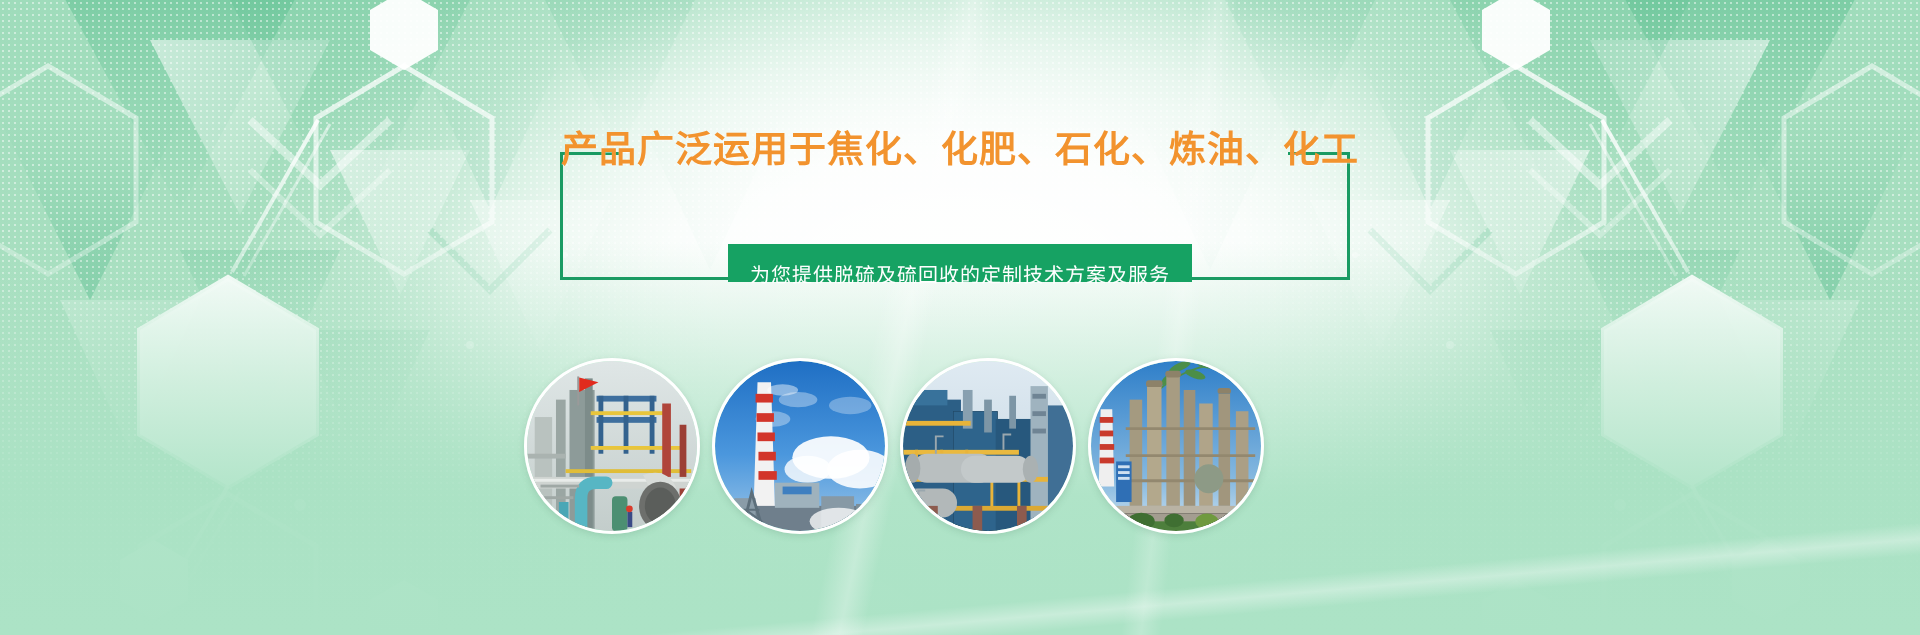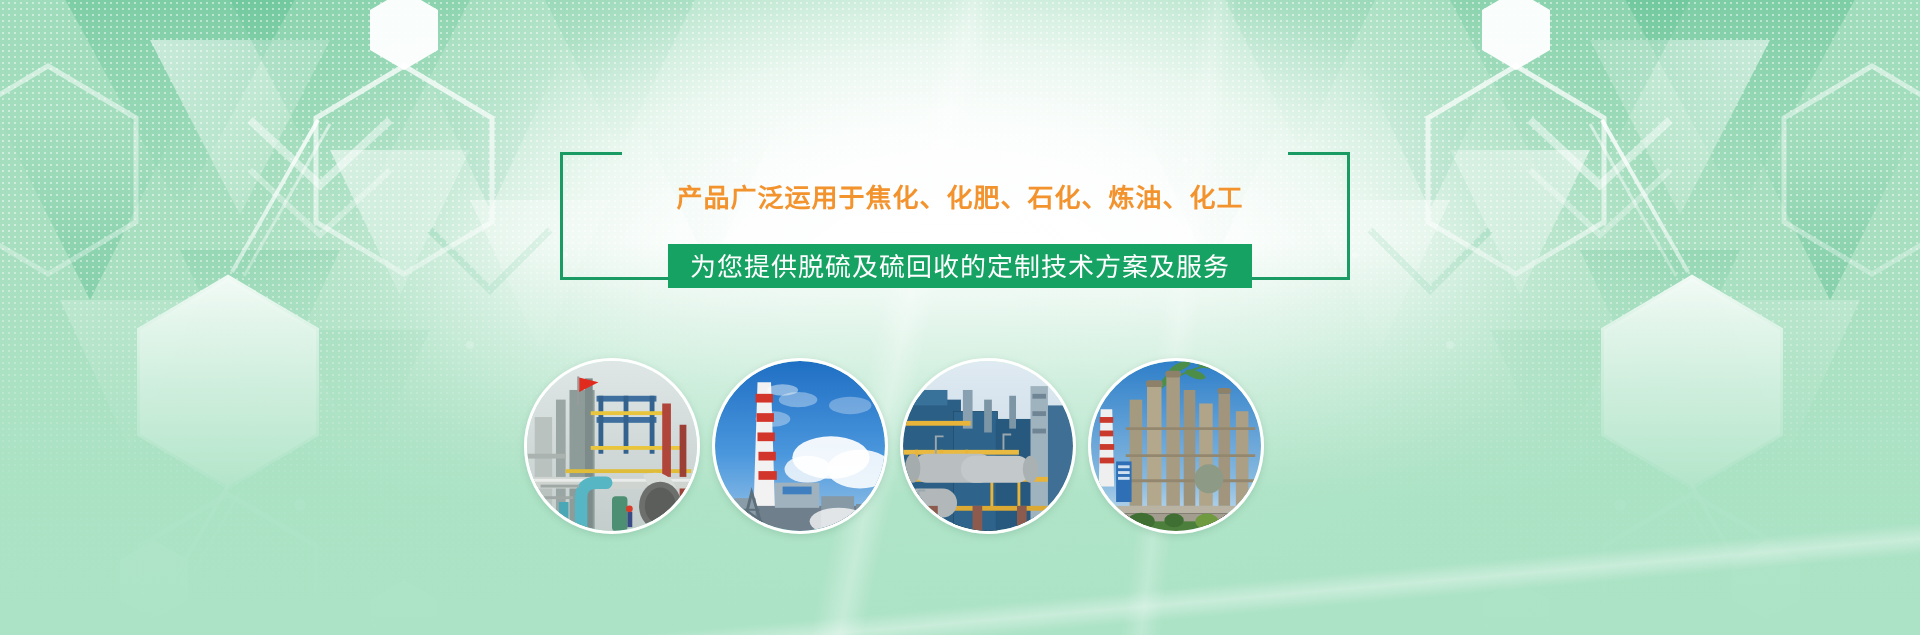--- a/index.html
+++ b/index.html
@@ -67,38 +67,37 @@
   }
   .bracket-top-right{
     position:absolute;left:1288px;top:152px;width:62px;height:3px;background:#1a9b63;
   }
 
   .headline{
     position:absolute;left:0;right:0;top:126px;
     text-align:center;
     color:#f2932e;
     font-weight:bold;
-    font-size:26px;
+    font-size:37px;
     line-height:48px;
     letter-spacing:1px;
     white-space:nowrap;
     text-shadow:0 1px 0 rgba(255,255,255,.45);
-    margin-top:48px;
   }
   .headline .ln{display:block;}
 
   .ribbon{
     position:absolute;left:50%;transform:translateX(-50%);
     top:244px;
     background:#16a263;
     color:#ffffff;
-    font-size:26px;
+    font-size:20px;
     line-height:46px;
-    height:44px;
-    padding:0 22px;
+    height:38px;
+    padding:8px 22px;
     white-space:nowrap;
     letter-spacing:1px;
     box-sizing:border-box;
   }
 
   
   .circles{
     position:absolute;left:0;top:358px;width:1920px;height:180px;
   }
   .circle{

